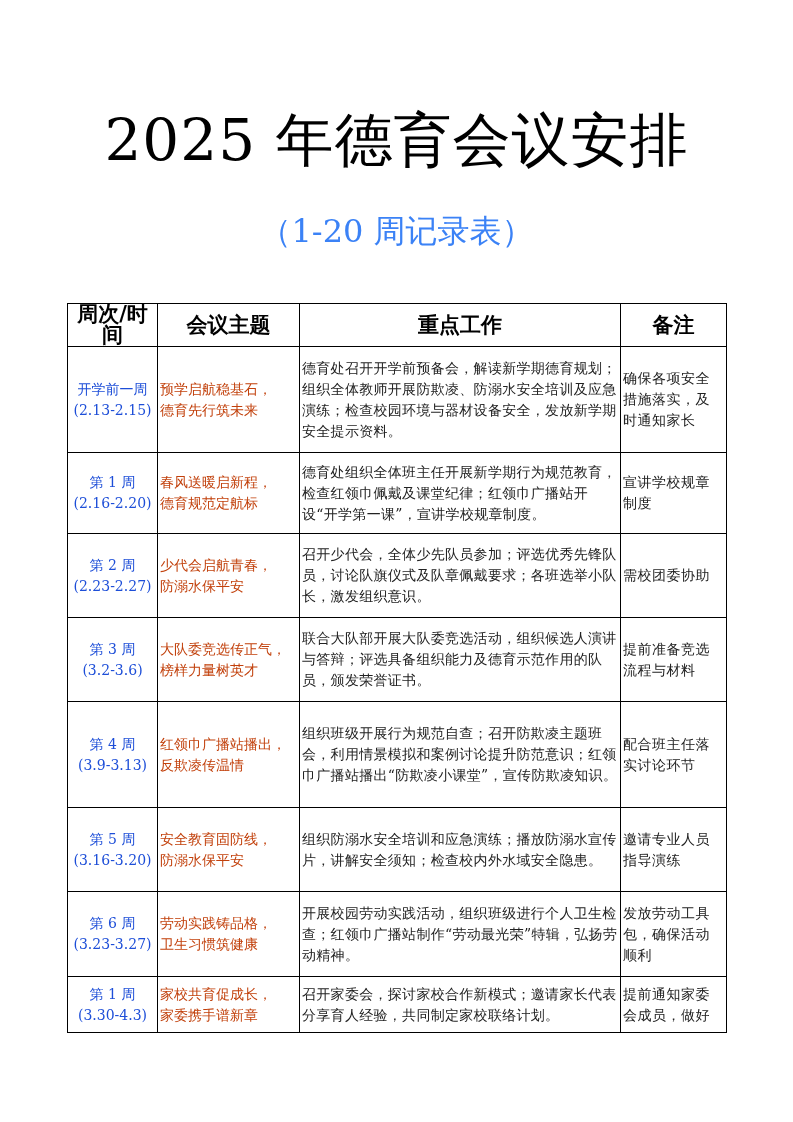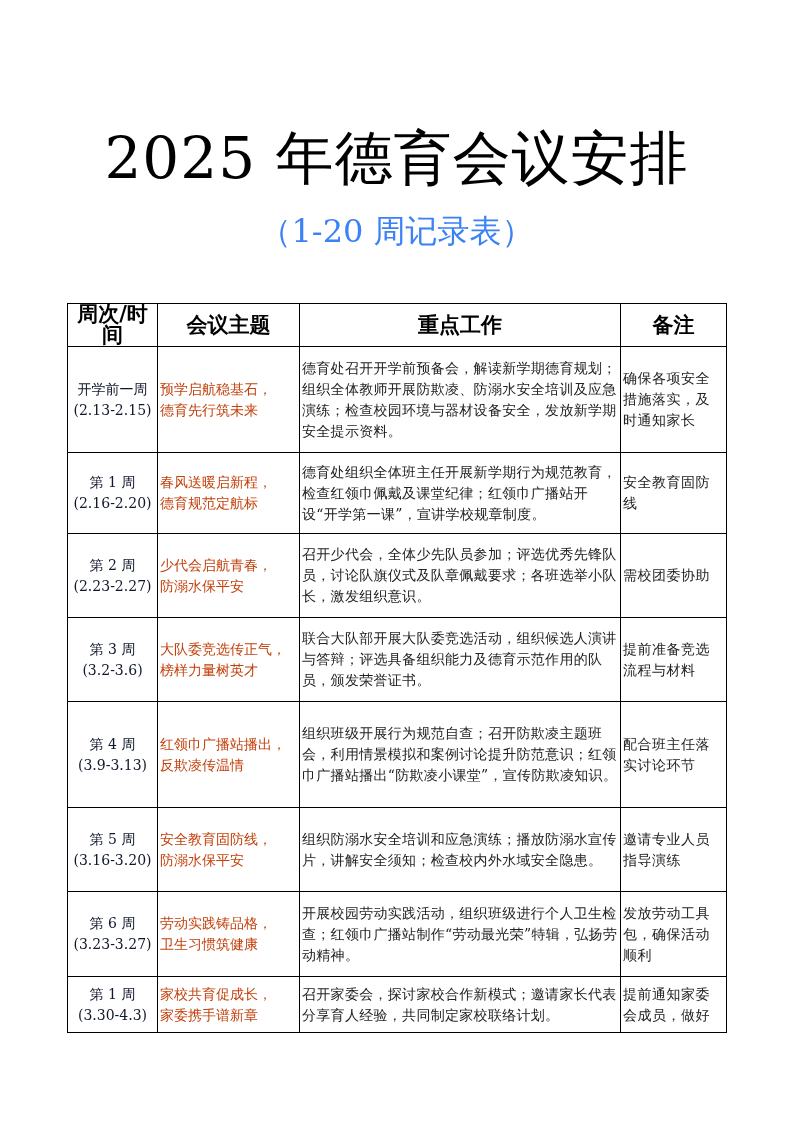--- a/index.html
+++ b/index.html
@@ -1,28 +1,28 @@
 <!DOCTYPE html>
 <html><head>
 <meta charset="utf-8">
 <style>
   html, body { margin: 0; padding: 0; background: #ffffff; }
   body { width: 793px; height: 1122px; position: relative; overflow: hidden;
          font-family: "DejaVu Serif", "Liberation Serif", serif; color: #000; }
-  .title { position: absolute; left: 0; top: 122px; width: 793px; text-align: center;
+  .title { position: absolute; left: 0; top: 104px; width: 793px; text-align: center;
            font-size: 58px; line-height: 72px; letter-spacing: 1px; color: #000; }
   .subtitle { position: absolute; left: 0; top: 208px; width: 793px; text-align: center;
               font-size: 32px; line-height: 46px; color: #3b82f6; }
   table.sched { position: absolute; left: 67px; top: 303px; border-collapse: collapse;
                 table-layout: fixed; width: 659px; }
   table.sched td, table.sched th { border: 1.3px solid #000; padding: 0 2px;
                 vertical-align: middle; font-size: 14px; line-height: 21px; overflow: hidden; }
   table.sched th { font-family: "DejaVu Sans", "Liberation Sans", sans-serif; font-weight: bold;
                    font-size: 21px; height: 29px; text-align: center; }
-  td.week { text-align: center; color: #0f172a; font-size: 14px; }
+  td.week { text-align: center; color: #1d4ed8; font-size: 14px; }
   td.week .wk { display: block; }
   td.week .dt { display: block; word-break: break-all; }
   td.theme { text-align: left; color: #c2410c; padding-left: 3px; }
   td.work { text-align: left; color: #222; font-size: 13.5px; word-break: break-all; letter-spacing: 0.3px; }
   td.note { text-align: left; color: #222; font-size: 13.5px; word-break: break-all; letter-spacing: 0.5px; }
 </style>
 </head>
 <body>
 
 <div class="title">2025 年德育会议安排</div>
@@ -59,21 +59,21 @@
     <tr style="height:81px">
       <td class="week">
           <span class="wk">第 1 周</span>
           <span class="dt">(2.16-2.20)</span>
         </td>
       <td class="theme">
           <div>春风送暖启新程，</div>
           <div>德育规范定航标</div>
         </td>
       <td class="work">德育处组织全体班主任开展新学期行为规范教育，检查红领巾佩戴及课堂纪律；红领巾广播站开设“开学第一课”，宣讲学校规章制度。</td>
-      <td class="note">安全教育固防线</td>
+      <td class="note">宣讲学校规章制度</td>
     </tr>
     <tr style="height:84px">
       <td class="week">
           <span class="wk">第 2 周</span>
           <span class="dt">(2.23-2.27)</span>
         </td>
       <td class="theme">
           <div>少代会启航青春，</div>
           <div>防溺水保平安</div>
         </td>

